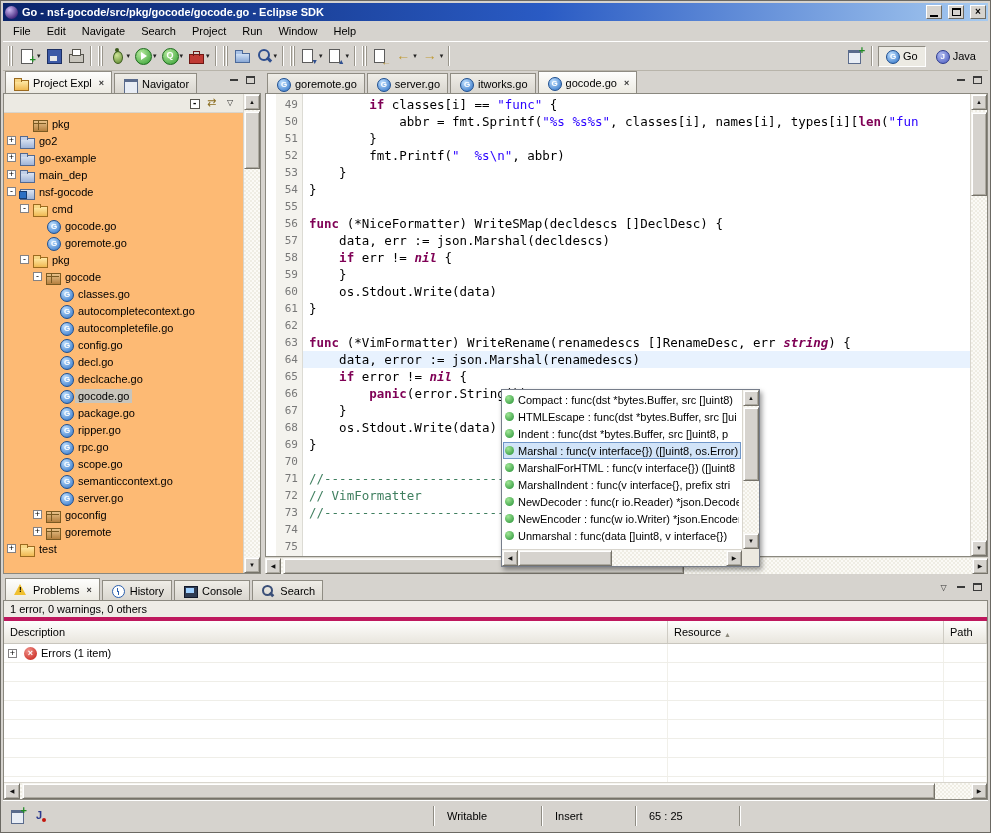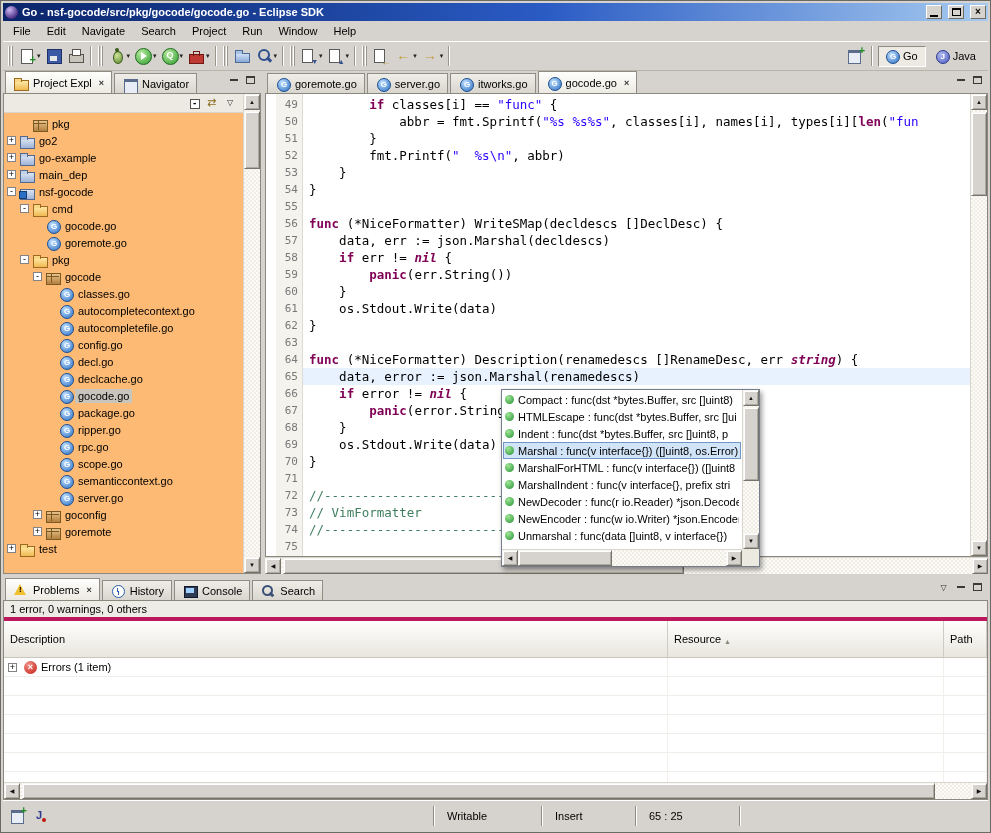--- a/index.html
+++ b/index.html
@@ -137,21 +137,21 @@
 .ball{width:9px;height:9px;border-radius:50%;background:radial-gradient(circle at 35% 30%,#9fe695,#259035);flex:0 0 9px}
 .comp-text{overflow:hidden}
 .comp-vscroll{position:relative;background:repeating-conic-gradient(#fbfaf6 0% 25%,#efede4 0% 50%) 0 0/4px 4px;border-left:1px solid #d8d5cd}
 .comp-hscroll{display:flex;background:repeating-conic-gradient(#fbfaf6 0% 25%,#efede4 0% 50%) 0 0/4px 4px;border-top:1px solid #d8d5cd}
 .comp-corner{background:#ece9e0}
 
 .problems{flex:0 0 222px;display:flex;flex-direction:column;min-height:0}
 .pbody{flex:1;border:1px solid #8a887f;background:#fff;display:flex;flex-direction:column;min-height:0}
 .psummary{flex:0 0 17px;background:#eeece6;border-bottom:4px solid #be185d;padding:2px 6px}
 .phead{flex:0 0 18px;display:flex;border-bottom:1px solid #c9c6be;background:linear-gradient(#fefefd,#e9e6de)}
-.phcell{display:flex;align-items:flex-end;gap:3px;padding:12px 6px;border-right:1px solid #cfccc4}
+.phcell{display:flex;align-items:flex-end;gap:3px;padding:5px 6px;border-right:1px solid #cfccc4}
 .sort{font-size:7px;color:#8b887b}
 .col0{width:664px}.col1{width:276px}.col2{flex:1}
 .prows{flex:1;overflow:hidden}
 .prow{height:19px;display:flex;border-bottom:1px solid #efeee8}
 .pcell{border-right:1px solid #f1f0ea;height:100%;display:flex;align-items:center;gap:4px}
 .prow .col0{padding-left:4px}
 .err-ico{width:13px;height:13px;border-radius:50%;background:radial-gradient(circle at 35% 30%,#f0938c,#c3160c);color:#fff;font-size:9px;font-weight:bold;text-align:center;line-height:13px;flex:0 0 13px}
 
 .statusbar{flex:0 0 30px;border-top:1px solid #fff;display:flex;align-items:center;padding:2px 6px}
 .sic{width:18px;height:17px;position:relative;margin-right:3px}
@@ -544,26 +544,25 @@
             <div class="cline"><span>        </span><span class="kw">if</span><span> classes[i] == </span><span class="str">"func"</span><span> {</span></div>
             <div class="cline"><span>            abbr = fmt.Sprintf(</span><span class="str">"%s %s%s"</span><span>, classes[i], names[i], types[i][</span><span class="kw">len</span><span>(</span><span class="str">"fun</span></div>
             <div class="cline"><span>        }</span></div>
             <div class="cline"><span>        fmt.Printf(</span><span class="str">"  %s\n"</span><span>, abbr)</span></div>
             <div class="cline"><span>    }</span></div>
             <div class="cline"><span>}</span></div>
             <div class="cline"><span></span></div>
             <div class="cline"><span class="kw">func</span><span> (*NiceFormatter) WriteSMap(decldescs []DeclDesc) {</span></div>
             <div class="cline"><span>    data, err := json.Marshal(decldescs)</span></div>
             <div class="cline"><span>    </span><span class="kw">if</span><span> err != </span><span class="kwi">nil</span><span> {</span></div>
-            <div class="cline"><span>        </span><span class="kw">panic</span><span>(err.String())</span></div>
             <div class="cline"><span>    }</span></div>
             <div class="cline"><span>    os.Stdout.Write(data)</span></div>
             <div class="cline"><span>}</span></div>
             <div class="cline"><span></span></div>
-            <div class="cline"><span class="kw">func</span><span> (*NiceFormatter) Description(renamedescs []RenameDesc, err </span><span class="kwi">string</span><span>) {</span></div>
+            <div class="cline"><span class="kw">func</span><span> (*VimFormatter) WriteRename(renamedescs []RenameDesc, err </span><span class="kwi">string</span><span>) {</span></div>
             <div class="cline cur"><span>    data, error := json.Marshal(renamedescs)</span></div>
             <div class="cline"><span>    </span><span class="kw">if</span><span> error != </span><span class="kwi">nil</span><span> {</span></div>
             <div class="cline"><span>        </span><span class="kw">panic</span><span>(error.String())</span></div>
             <div class="cline"><span>    }</span></div>
             <div class="cline"><span>    os.Stdout.Write(data)</span></div>
             <div class="cline"><span>}</span></div>
             <div class="cline"><span></span></div>
             <div class="cline"><span class="com">//----------------------------------------------------------</span></div>
             <div class="cline"><span class="com">// VimFormatter</span></div>
             <div class="cline"><span class="com">//----------------------------------------------------------</span></div>

